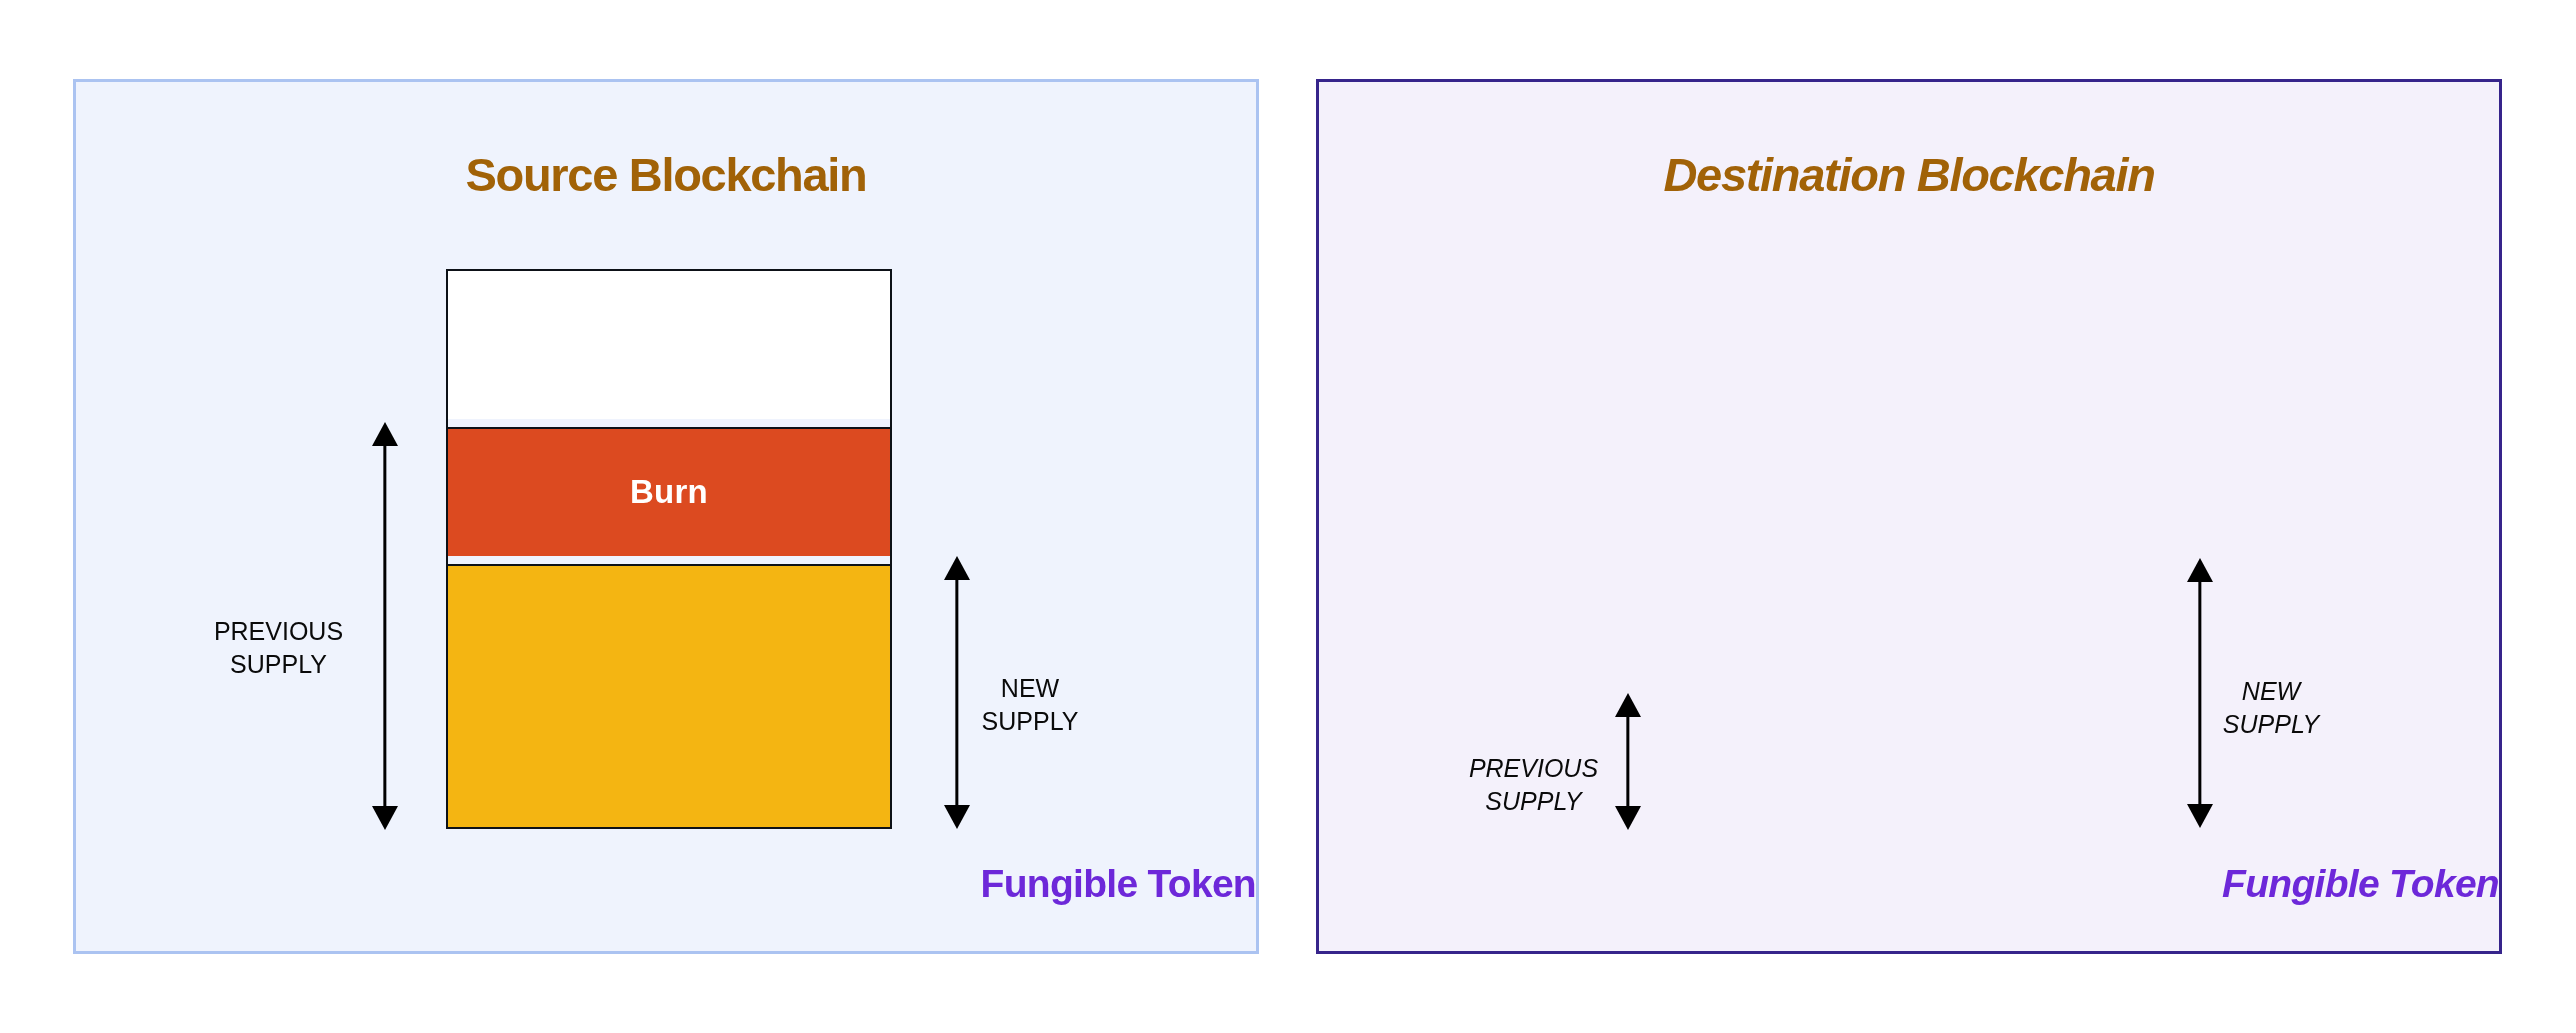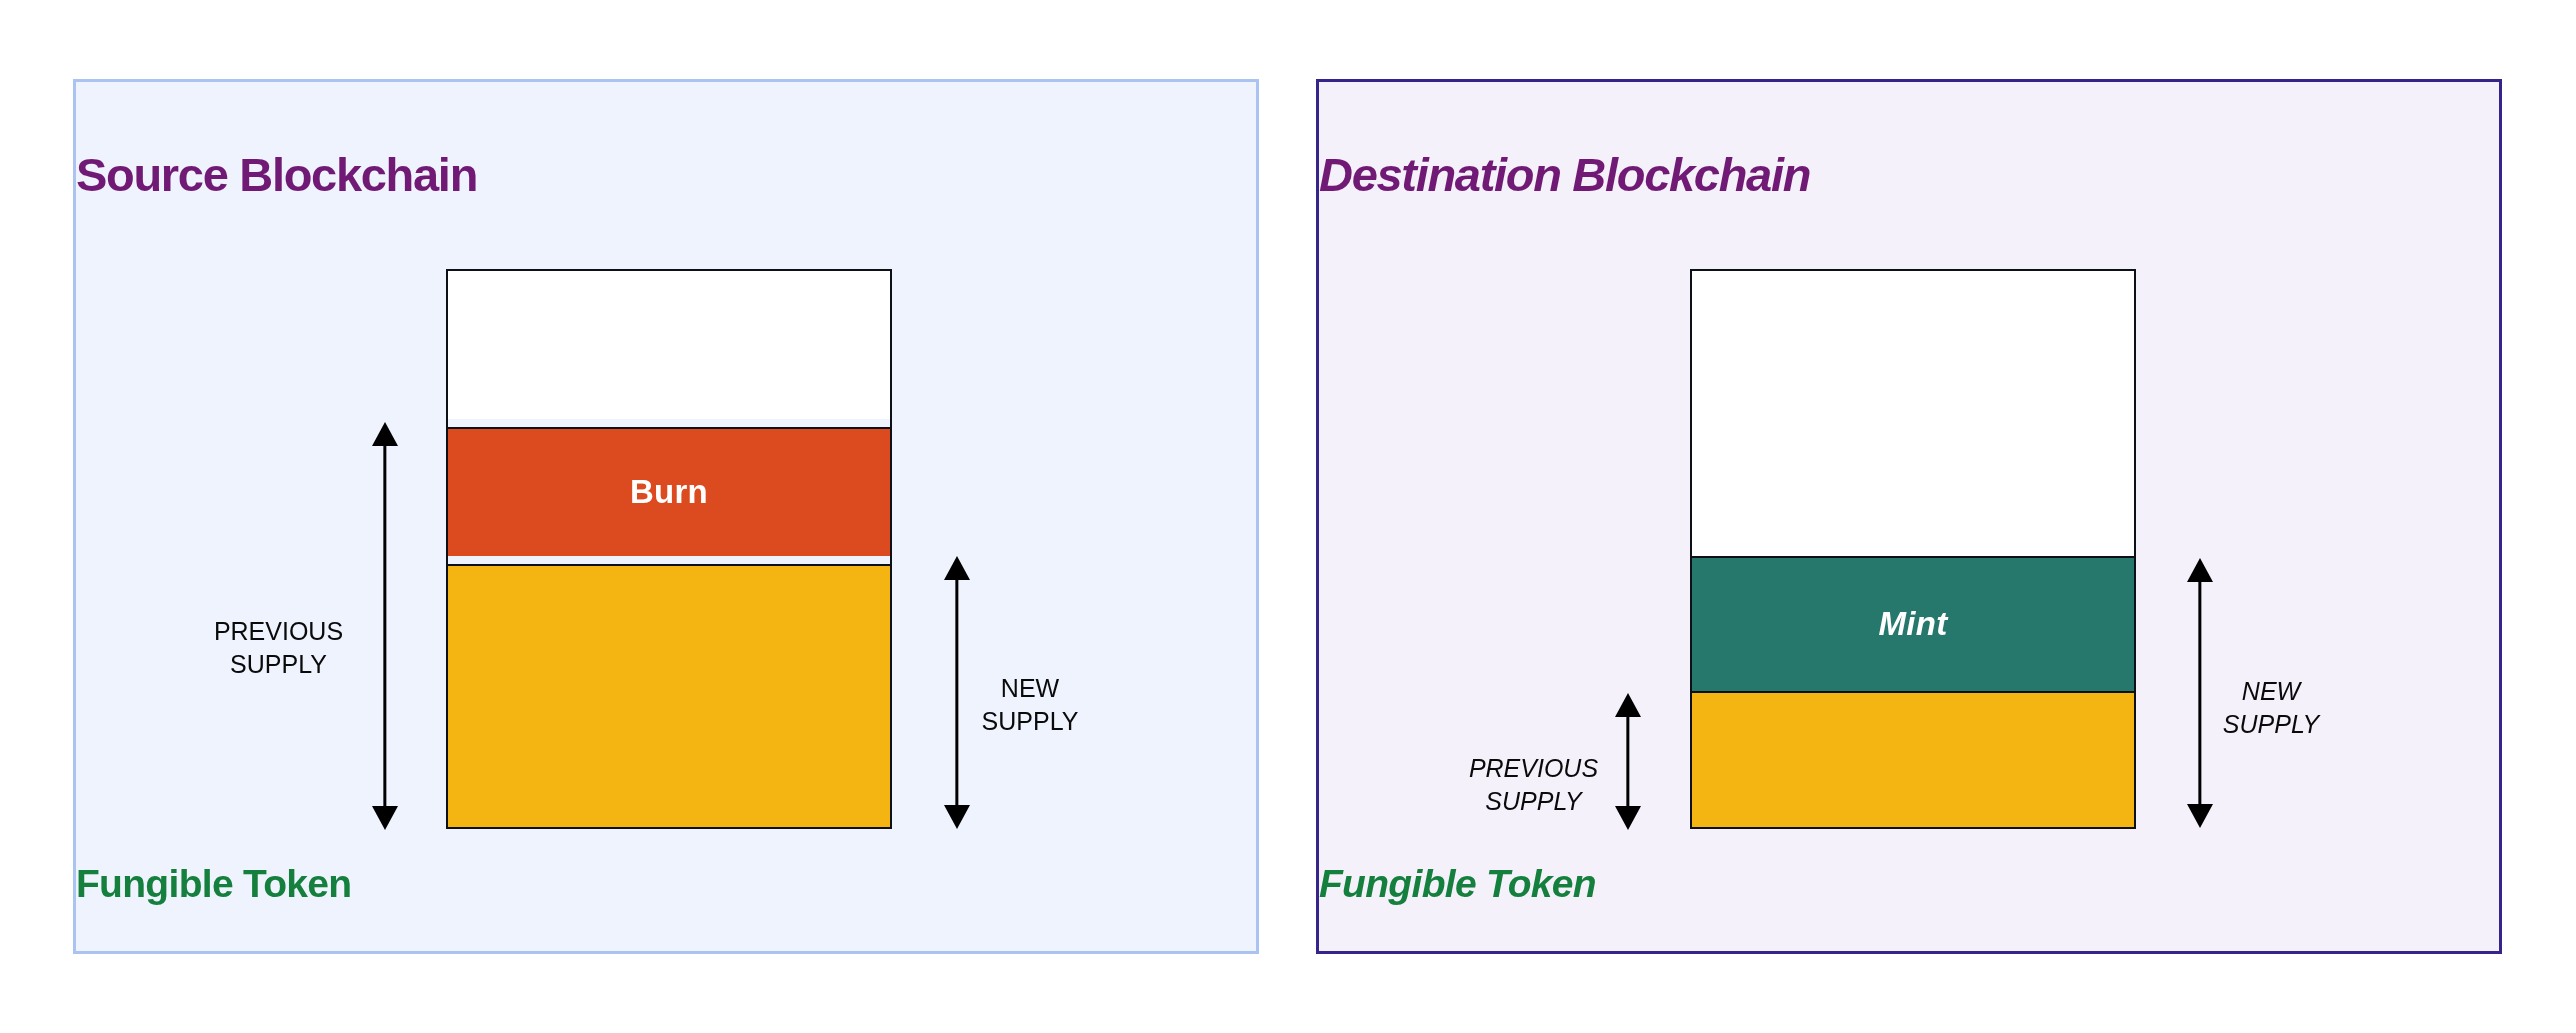--- a/index.html
+++ b/index.html
@@ -20,25 +20,25 @@
     border: 3.3px solid #CCCCCC;
   }
   .panel.source { left: 73px; }
   .panel.destination { left: 1316px; border-width: 3.9px; }
   .panel-title {
     position: absolute;
     top: 65px;
     left: 0;
     width: 100%;
     margin: 0;
-    text-align: left;
+    text-align: center;
     font-size: 47px;
     font-weight: bold;
     letter-spacing: -1.3px;
-    color: #701a75;
+    color: #a16207;
   }
   .bar {
     position: absolute;
     left: 370px;
     top: 187px;
     width: 446px;
     height: 560px;
     border: 2px solid #0D1117;
     display: flex;
     flex-direction: column;
@@ -54,25 +54,25 @@
   .seg-label {
     font-size: 33px;
     font-weight: bold;
     letter-spacing: 0.3px;
   }
   .caption {
     position: absolute;
     top: 780px;
     left: 0;
     width: 100%;
-    text-align: left;
+    text-align: right;
     font-size: 39px;
     font-weight: bold;
     letter-spacing: -0.7px;
-    color: #15803d;
+    color: #6d28d9;
   }
   .arrow { position: absolute; width: 26px; }
   .arrow-line {
     position: absolute;
     left: 50%;
     top: 21px;
     bottom: 21px;
     width: 3.3px;
     transform: translateX(-50%);
     background: #000000;
@@ -133,31 +133,20 @@
     </div>
     <div class="annotation" style="left:856px; top:574px; width:196px;">NEW
 SUPPLY</div>
 
     <div class="caption">Fungible Token</div>
   </section>
 
   <section class="panel destination" style="background: rgb(244, 241, 251); border-color: rgb(54, 36, 139); font-style: italic;">
     <h2 class="panel-title">Destination Blockchain</h2>
 
-    <div class="bar" style="border-color: rgb(13, 17, 23);">
-      <div class="seg" style="background: rgb(255, 255, 255); height: 51.3%; color: rgb(255, 255, 255);">
-        <span class="seg-label"></span>
-      </div>
-      <div class="seg" style="background: rgb(39, 120, 108); height: 24.2%; color: rgb(255, 255, 255);">
-        <span class="seg-label">Mint</span>
-      </div>
-      <div class="seg" style="background: rgb(244, 181, 18); height: 24.5%; color: rgb(255, 255, 255);">
-        <span class="seg-label"></span>
-      </div>
-    </div>
 
     <div class="arrow" style="left:296px; top:611px; height:137px;">
       <span class="arrow-head up"></span>
       <span class="arrow-line"></span>
       <span class="arrow-head down"></span>
     </div>
     <div class="annotation" style="left:110px; top:654px; width:209px;">PREVIOUS
 SUPPLY</div>
 
     <div class="arrow" style="left:868px; top:476px; height:270px;">

